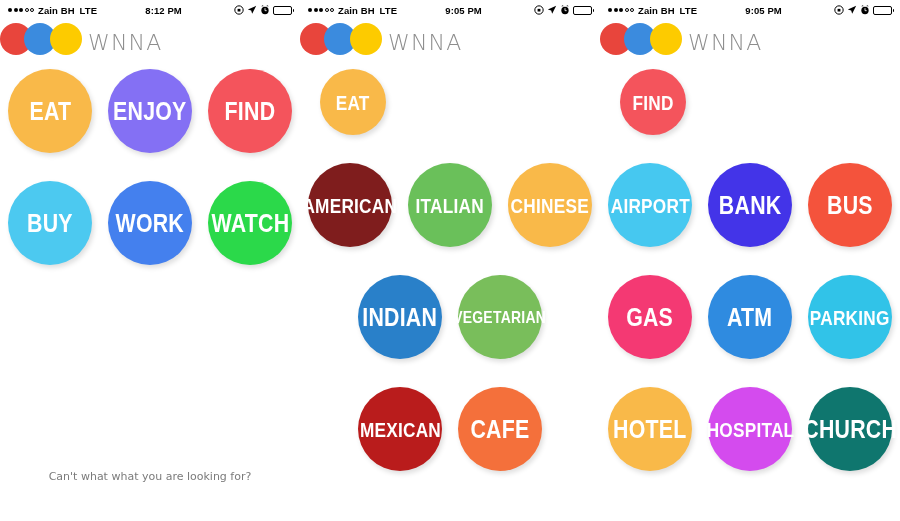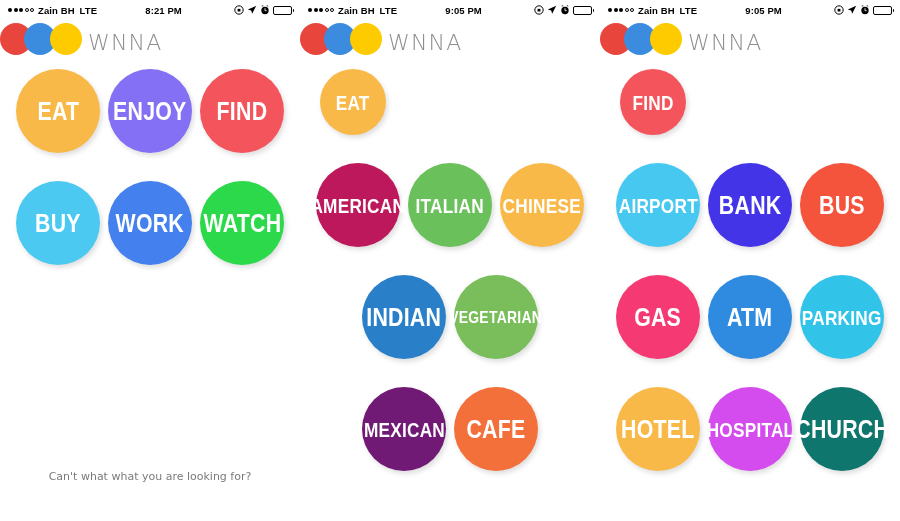--- a/index.html
+++ b/index.html
@@ -132,21 +132,21 @@
   }
 
   
   .rows {
     margin-top: 14px;
   }
   .row {
     display: flex;
     justify-content: center;
     align-items: center;
-    gap: 8px;
+    gap: 16px;
     margin-bottom: 28px;
   }
   .row.row-single {
     justify-content: flex-start;
     padding-left: 20px;
   }
   .bubble {
     border-radius: 50%;
     display: flex;
     align-items: center;
@@ -196,21 +196,21 @@
           <span class="dots">
             <span class="dot"></span>
             <span class="dot"></span>
             <span class="dot"></span>
             <span class="dot hollow"></span>
             <span class="dot hollow"></span>
           </span>
           <span class="sb-carrier">Zain BH</span>
           <span class="sb-net">LTE</span>
         </div>
-        <div class="sb-center">8:21 PM</div>
+        <div class="sb-center">8:12 PM</div>
         <div class="sb-right">
           <span>
             <svg width="10" height="10" viewBox="0 0 12 12">
               <circle cx="6" cy="6" r="5" fill="none" stroke="#000" stroke-width="1.2"></circle>
               <path d="M4.3 4.6h3.4v3.2H4.3z" fill="#000"></path>
             </svg>
           </span>
           <span>
             <svg width="10" height="10" viewBox="0 0 12 12">
               <path d="M11 1L1 5.4l4 1.2 1.2 4z" fill="#000"></path>
@@ -304,40 +304,40 @@
         </div>
         <div class="logo-text">WNNA</div>
       </div>
       <div class="rows">
         <div class="row row-single">
           <div class="bubble size-sm " style="background:#F9B949">
             <span>EAT</span>
           </div>
         </div>
         <div class="row">
-          <div class="bubble size-lg len-long" style="background:#be185d">
+          <div class="bubble size-lg len-long" style="background:#7f1d1d">
             <span>AMERICAN</span>
           </div>
           <div class="bubble size-lg len-long" style="background:#6AC05A">
             <span>ITALIAN</span>
           </div>
           <div class="bubble size-lg len-long" style="background:#F9B949">
             <span>CHINESE</span>
           </div>
         </div>
         <div class="row">
           <div class="bubble size-lg " style="background:#2980C9">
             <span>INDIAN</span>
           </div>
           <div class="bubble size-lg len-xlong" style="background:#79BE5B">
             <span>VEGETARIAN</span>
           </div>
         </div>
         <div class="row">
-          <div class="bubble size-lg len-long" style="background:#701a75">
+          <div class="bubble size-lg len-long" style="background:#b91c1c">
             <span>MEXICAN</span>
           </div>
           <div class="bubble size-lg " style="background:#F4703B">
             <span>CAFE</span>
           </div>
         </div>
       </div>
     </div>
     <div class="screen">
       <div class="statusbar">

